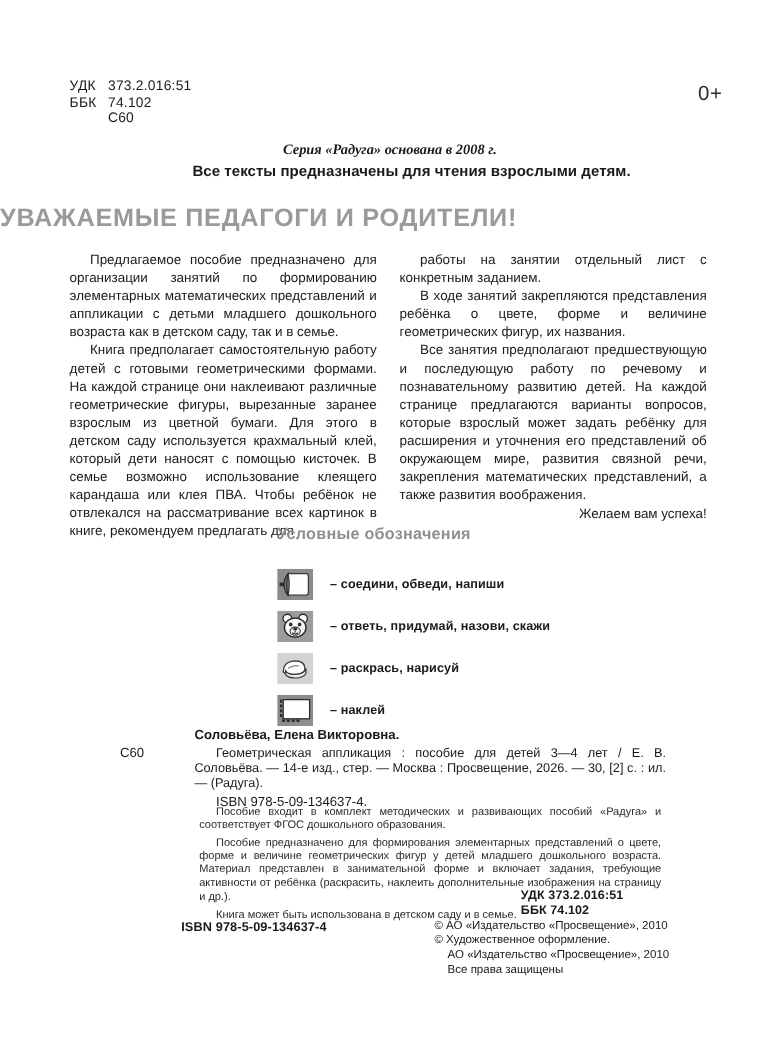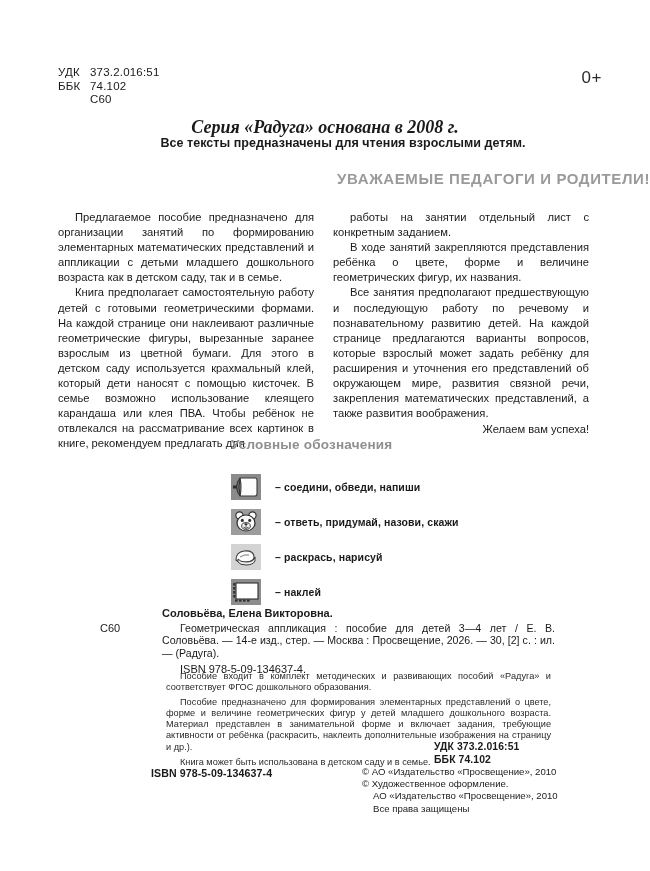--- a/index.html
+++ b/index.html
@@ -48,40 +48,40 @@
 
   
   .series-line {
     position: absolute;
     left: 0; right: 0;
     top: 117px;
     text-align: center;
     font-family: "Liberation Serif", serif;
     font-style: italic;
     font-weight: bold;
-    font-size: 18px;
+    font-size: 12px;
   }
   .notice-line {
     position: absolute;
     left: 0; right: 0;
     top: 136px;
     text-align: center;
     font-size: 12.5px;
     font-weight: bold;
     letter-spacing: 0.05px;
     padding-left: 36px;
   }
 
   
   .main-heading {
     position: absolute;
     left: 0; right: 0;
     top: 170px;
-    text-align: right;
-    font-size: 15px;
+    text-align: left;
+    font-size: 21px;
     font-weight: bold;
     color: #9a9a9a;
     letter-spacing: 0.6px;
   }
 
   
   .cols {
     position: absolute;
     left: 58px;
     top: 210px;

